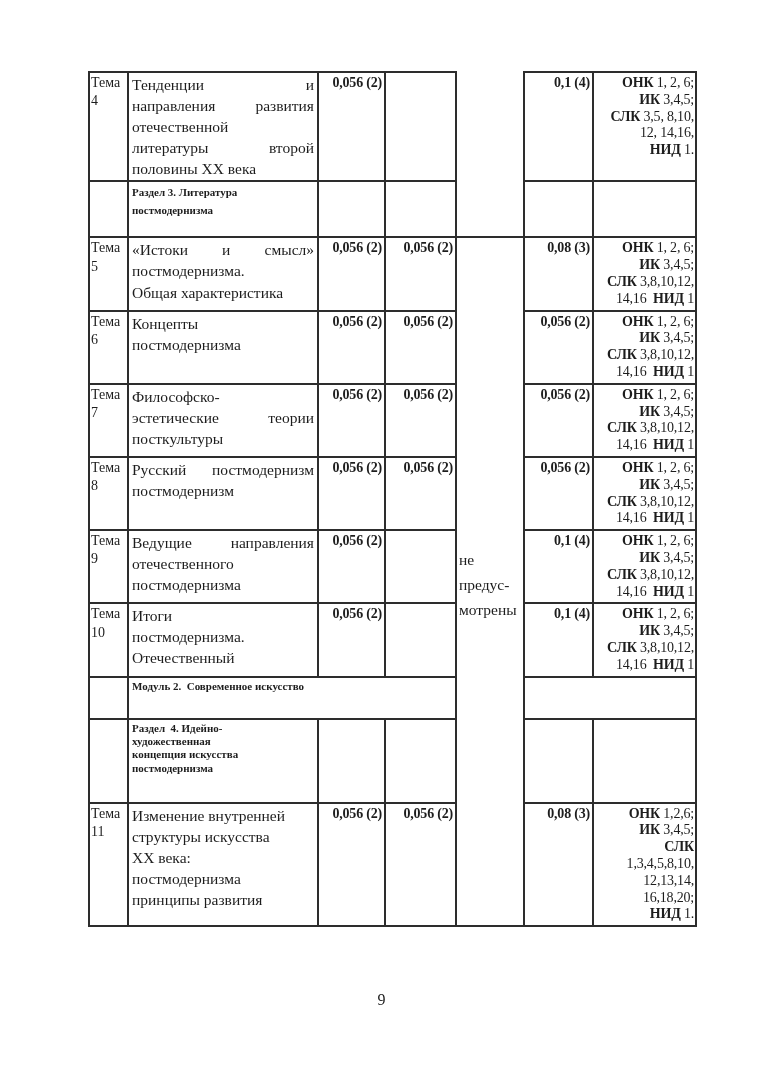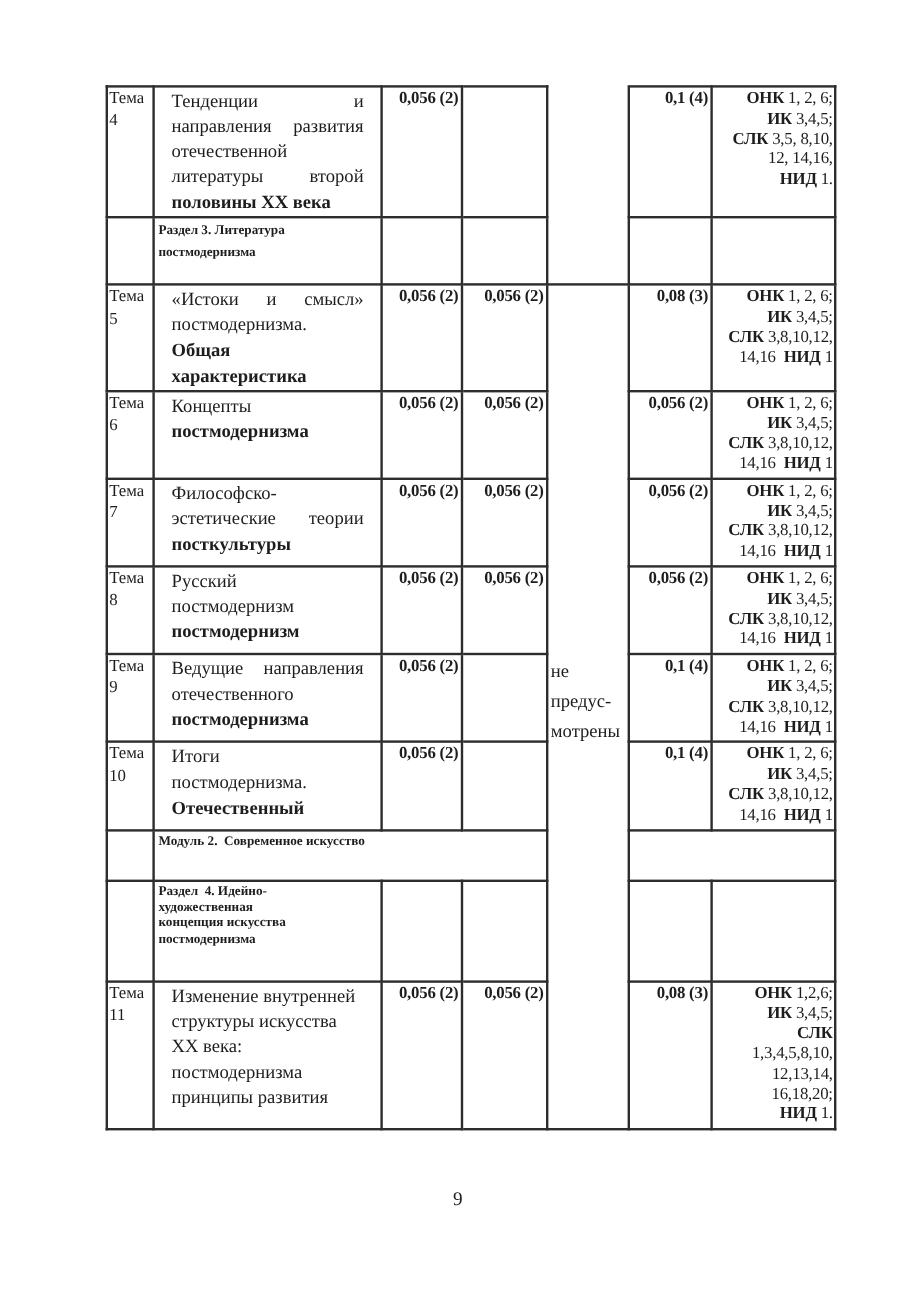--- a/index.html
+++ b/index.html
@@ -21,23 +21,23 @@
   }
   .doc-table td {
     border: 2px solid #2d2d2d;
     vertical-align: top;
     padding: 1px 2px;
     overflow: hidden;
   }
 
   td.c-label { font-size: 14px; line-height: 1.3; padding: 1px 1px; }
 
-  td.c-topic { font-size: 15.5px; line-height: 1.36; padding: 1px 14px; }
+  td.c-topic { font-size: 15.5px; line-height: 1.36; padding: 1px 3px; }
   td.c-topic.just .line { text-align: justify; text-align-last: justify; }
-  td.c-topic.just .line:last-child { text-align-last: auto; font-weight: bold; }
+  td.c-topic.just .line:last-child { text-align-last: auto; }
 
   td.c-num { font-size: 14px; text-align: right; padding-top: 2px; letter-spacing: -0.2px; font-weight: bold; }
 
   td.c-comp { font-size: 14px; line-height: 1.2; text-align: right; padding: 2px 1px; letter-spacing: -0.2px; }
   td.c-comp .line { white-space: pre-wrap; }
 
   td.c-sec { font-weight: bold; font-size: 11px; padding: 2px 3px; }
   td.c-sec .line { white-space: pre-wrap; }
   td.c-sec.roomy { line-height: 1.6; }
   td.c-sec.tight { line-height: 1.22; }

